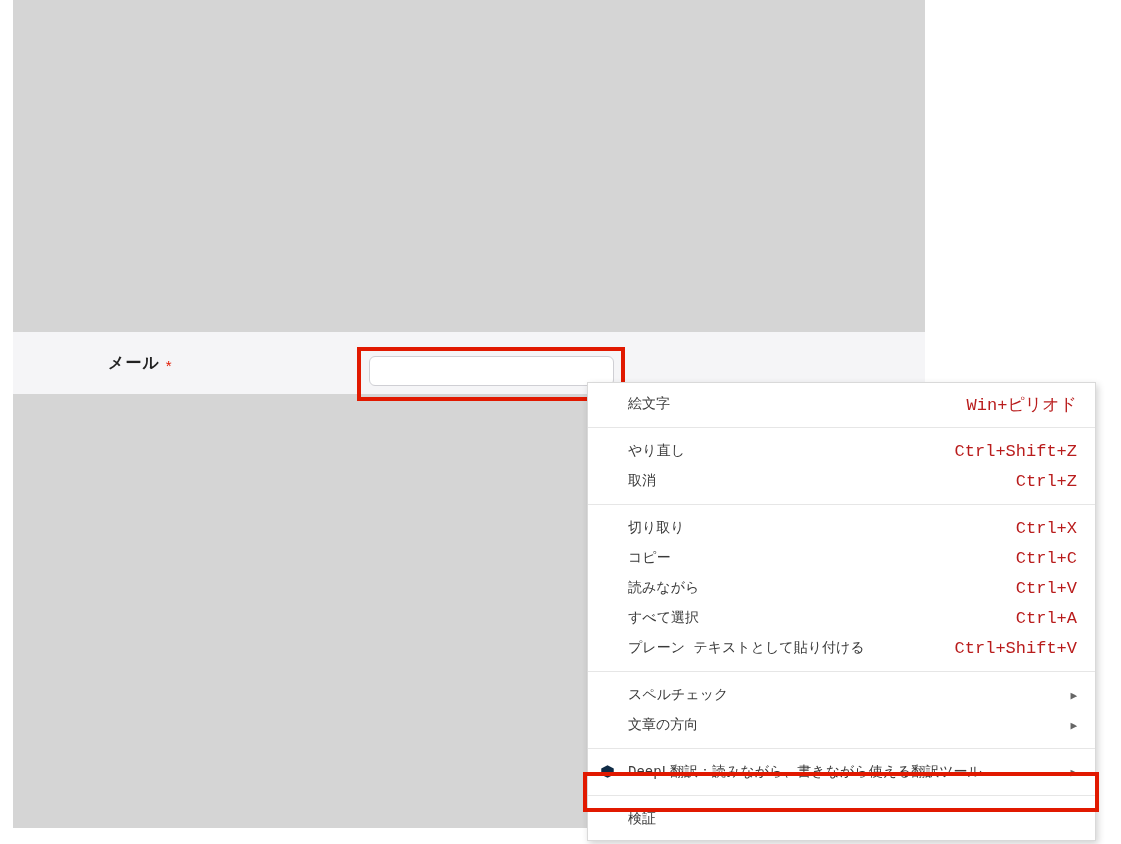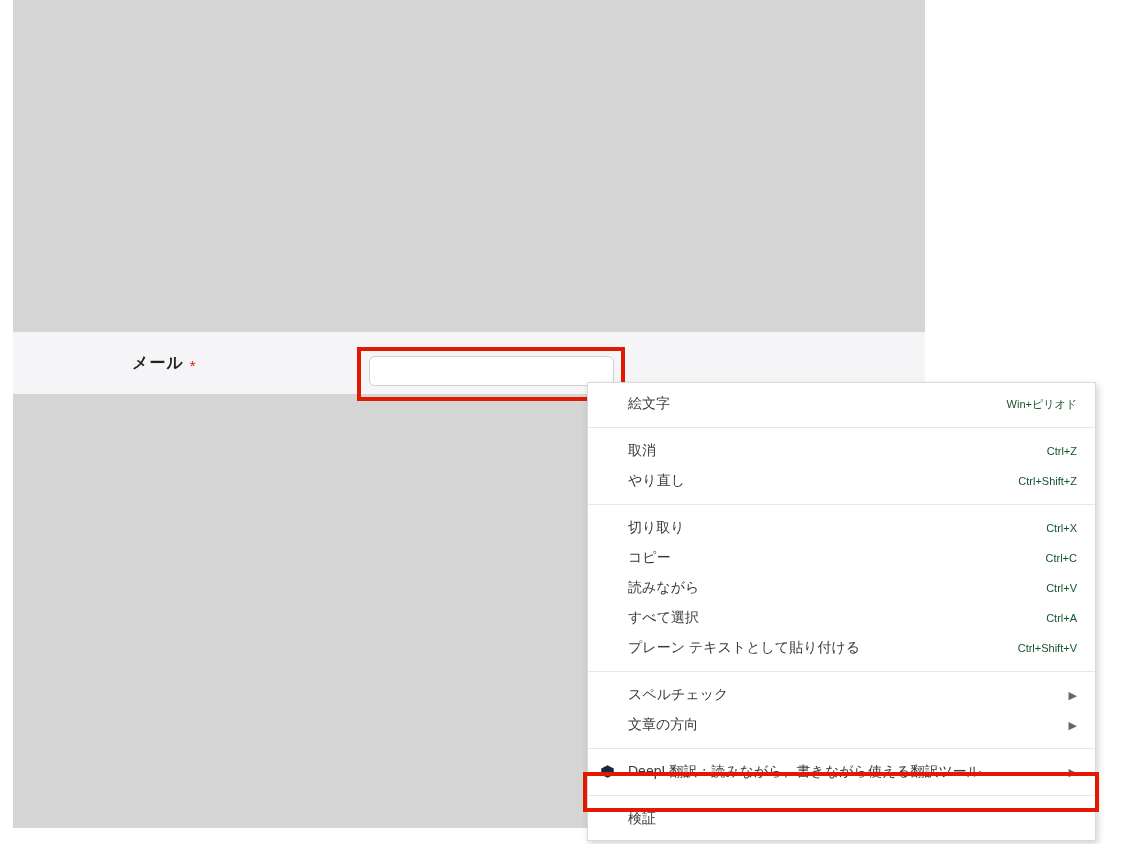--- a/index.html
+++ b/index.html
@@ -31,21 +31,21 @@
       position: absolute;
       left: 13px;
       top: 332px;
       width: 912px;
       height: 62px;
       background: #f5f5f7;
       display: flex;
       align-items: center;
     }
     .field-label {
-      margin-left: 119px;
+      margin-left: 95px;
       font-size: 16px;
       font-weight: 700;
       color: #222;
       display: flex;
       align-items: flex-end;
       letter-spacing: 1px;
     }
     .required-mark {
       color: #e11900;
       margin-left: 6px;
@@ -77,33 +77,34 @@
       top: 382px;
       width: 509px;
       background: #ffffff;
       border: 1px solid #d9d9d9;
       box-shadow: 2px 3px 7px rgba(0,0,0,0.18);
       font-size: 14px;
       color: #3a3a3a;
     }
     .menu-group {
       padding: 6px 0;
+      font-family: Liberation Mono, monospace;
     }
     .menu-item {
       display: flex;
       align-items: center;
       justify-content: space-between;
       padding: 6px 18px 6px 40px;
       height: 30px;
       cursor: default;
     }
     .menu-item .label { white-space: nowrap; }
     .menu-item .shortcut {
-      color: #14532d;
-      font-size: 11px;
+      color: #b91c1c;
+      font-size: 17px;
       white-space: nowrap;
     }
     .menu-item .arrow {
       color: #666;
       font-size: 11px;
       margin-left: auto;
       padding-left: 12px;
     }
     .menu-sep {
       height: 1px;
@@ -159,26 +160,26 @@
 <div class="context-menu">
   <div class="menu-group">
     <div class="menu-item">
       <span class="label">絵文字</span>
       <span class="shortcut">Win+ピリオド</span>
     </div>
   </div>
   <div class="menu-sep"></div>
   <div class="menu-group">
     <div class="menu-item">
+      <span class="label">やり直し</span>
+      <span class="shortcut">Ctrl+Shift+Z</span>
+    </div>
+    <div class="menu-item">
       <span class="label">取消</span>
       <span class="shortcut">Ctrl+Z</span>
-    </div>
-    <div class="menu-item">
-      <span class="label">やり直し</span>
-      <span class="shortcut">Ctrl+Shift+Z</span>
     </div>
   </div>
   <div class="menu-sep"></div>
   <div class="menu-group">
     <div class="menu-item">
       <span class="label">切り取り</span>
       <span class="shortcut">Ctrl+X</span>
     </div>
     <div class="menu-item">
       <span class="label">コピー</span>

